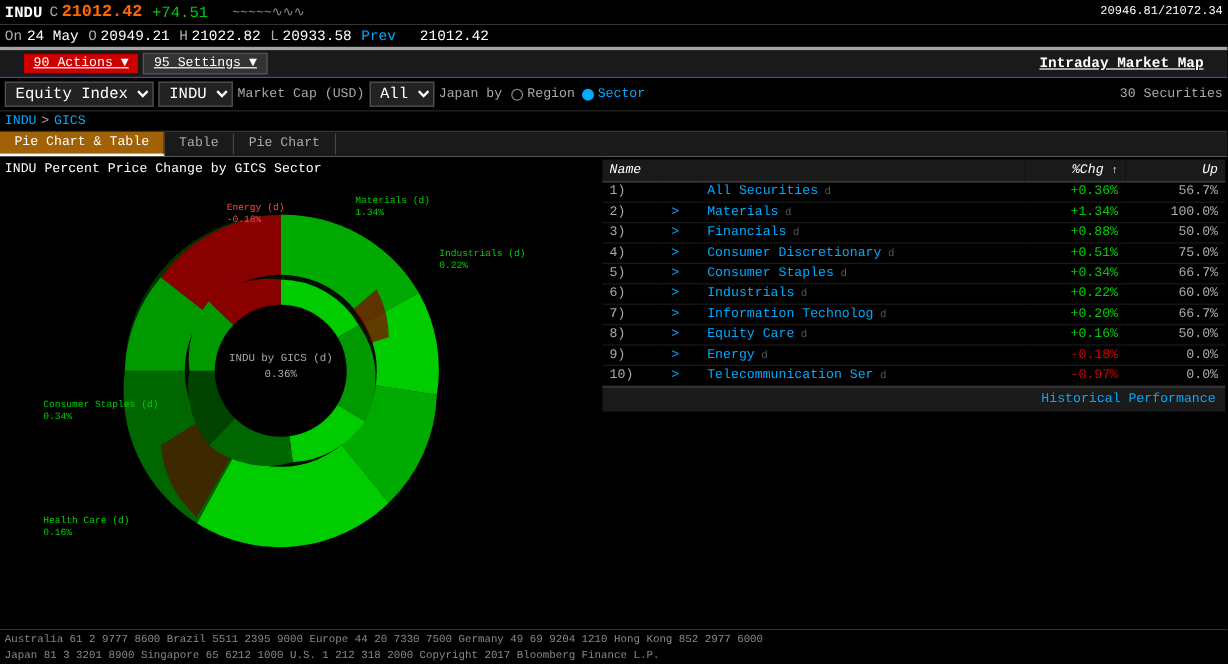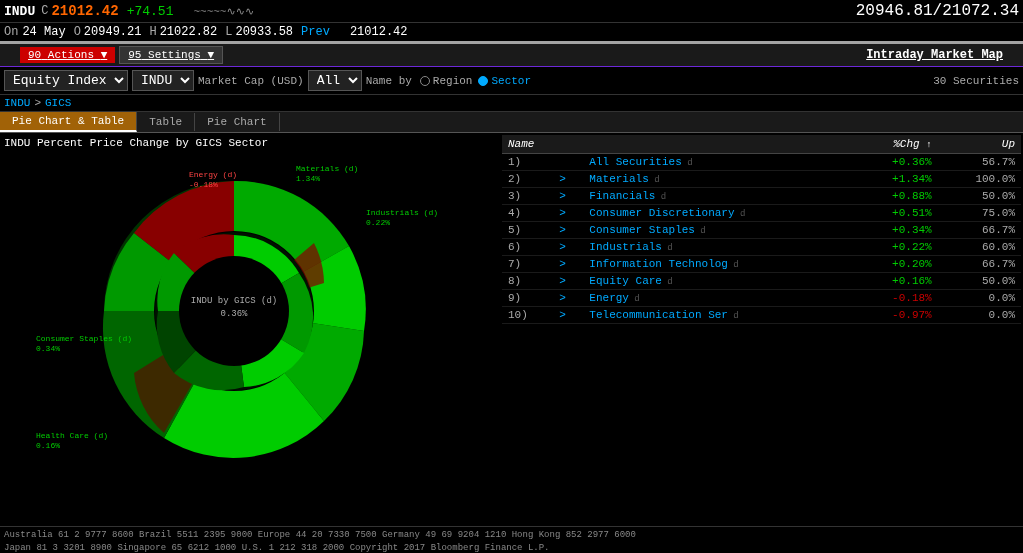--- a/index.html
+++ b/index.html
@@ -37,21 +37,21 @@
       font-weight: bold;
       margin-right: 8px;
     }
     .change-pos {
       color: #00cc00;
       font-size: 13px;
       margin-right: 20px;
     }
     .price-range {
       color: #fff;
-      font-size: 16px;
+      font-size: 10px;
       margin-left: auto;
     }
 
     .second-bar {
       display: flex;
       align-items: center;
       background: #000;
       padding: 2px 4px;
       border-bottom: 3px solid #a3a3a3;
     }
@@ -360,21 +360,21 @@
   <select class="filter-select">
     <option>Equity Index</option>
   </select>
   <select class="filter-select">
     <option>INDU</option>
   </select>
   <span class="filter-label">Market Cap (USD)</span>
   <select class="filter-select">
     <option>All</option>
   </select>
-  <span class="filter-label">Name by</span>
+  <span class="filter-label">Japan by</span>
   <div class="radio-group">
     <div class="radio-circle"></div>
     <span class="radio-text">Region</span>
   </div>
   <div class="radio-group" style="margin-left:6px;">
     <div class="radio-circle selected"></div>
     <span class="radio-text selected">Sector</span>
   </div>
   <span class="securities-count">30 Securities</span>
 </div>
@@ -549,20 +549,23 @@
           </tr>
           <tr>
             <td class="row-num">10)</td>
             <td class="row-arrow">&gt;</td>
             <td><span class="row-name">Telecommunication Ser</span><span class="row-d"> d</span></td>
             <td class="change-negative">-0.97%</td>
             <td class="up-value">0.0%</td>
           </tr>
         </tbody>
     </table>
+    <div class="historical-bar">
+      <span>Historical Performance</span>
+    </div>
   </div>
 </div>
 
 <div class="footer">
   <div>Australia 61 2 9777 8600  Brazil 5511 2395 9000  Europe 44 20 7330 7500  Germany 49 69 9204 1210  Hong Kong 852 2977 6000</div>
   <div>Japan 81 3 3201 8900      Singapore 65 6212 1000   U.S. 1 212 318 2000      Copyright 2017 Bloomberg Finance L.P.</div>
   <div>SN 106219 G92S-3066-3  25-MAY-17 12:06:51 TRT  GMT+3:00</div>
 </div>
 
 </body></html>

